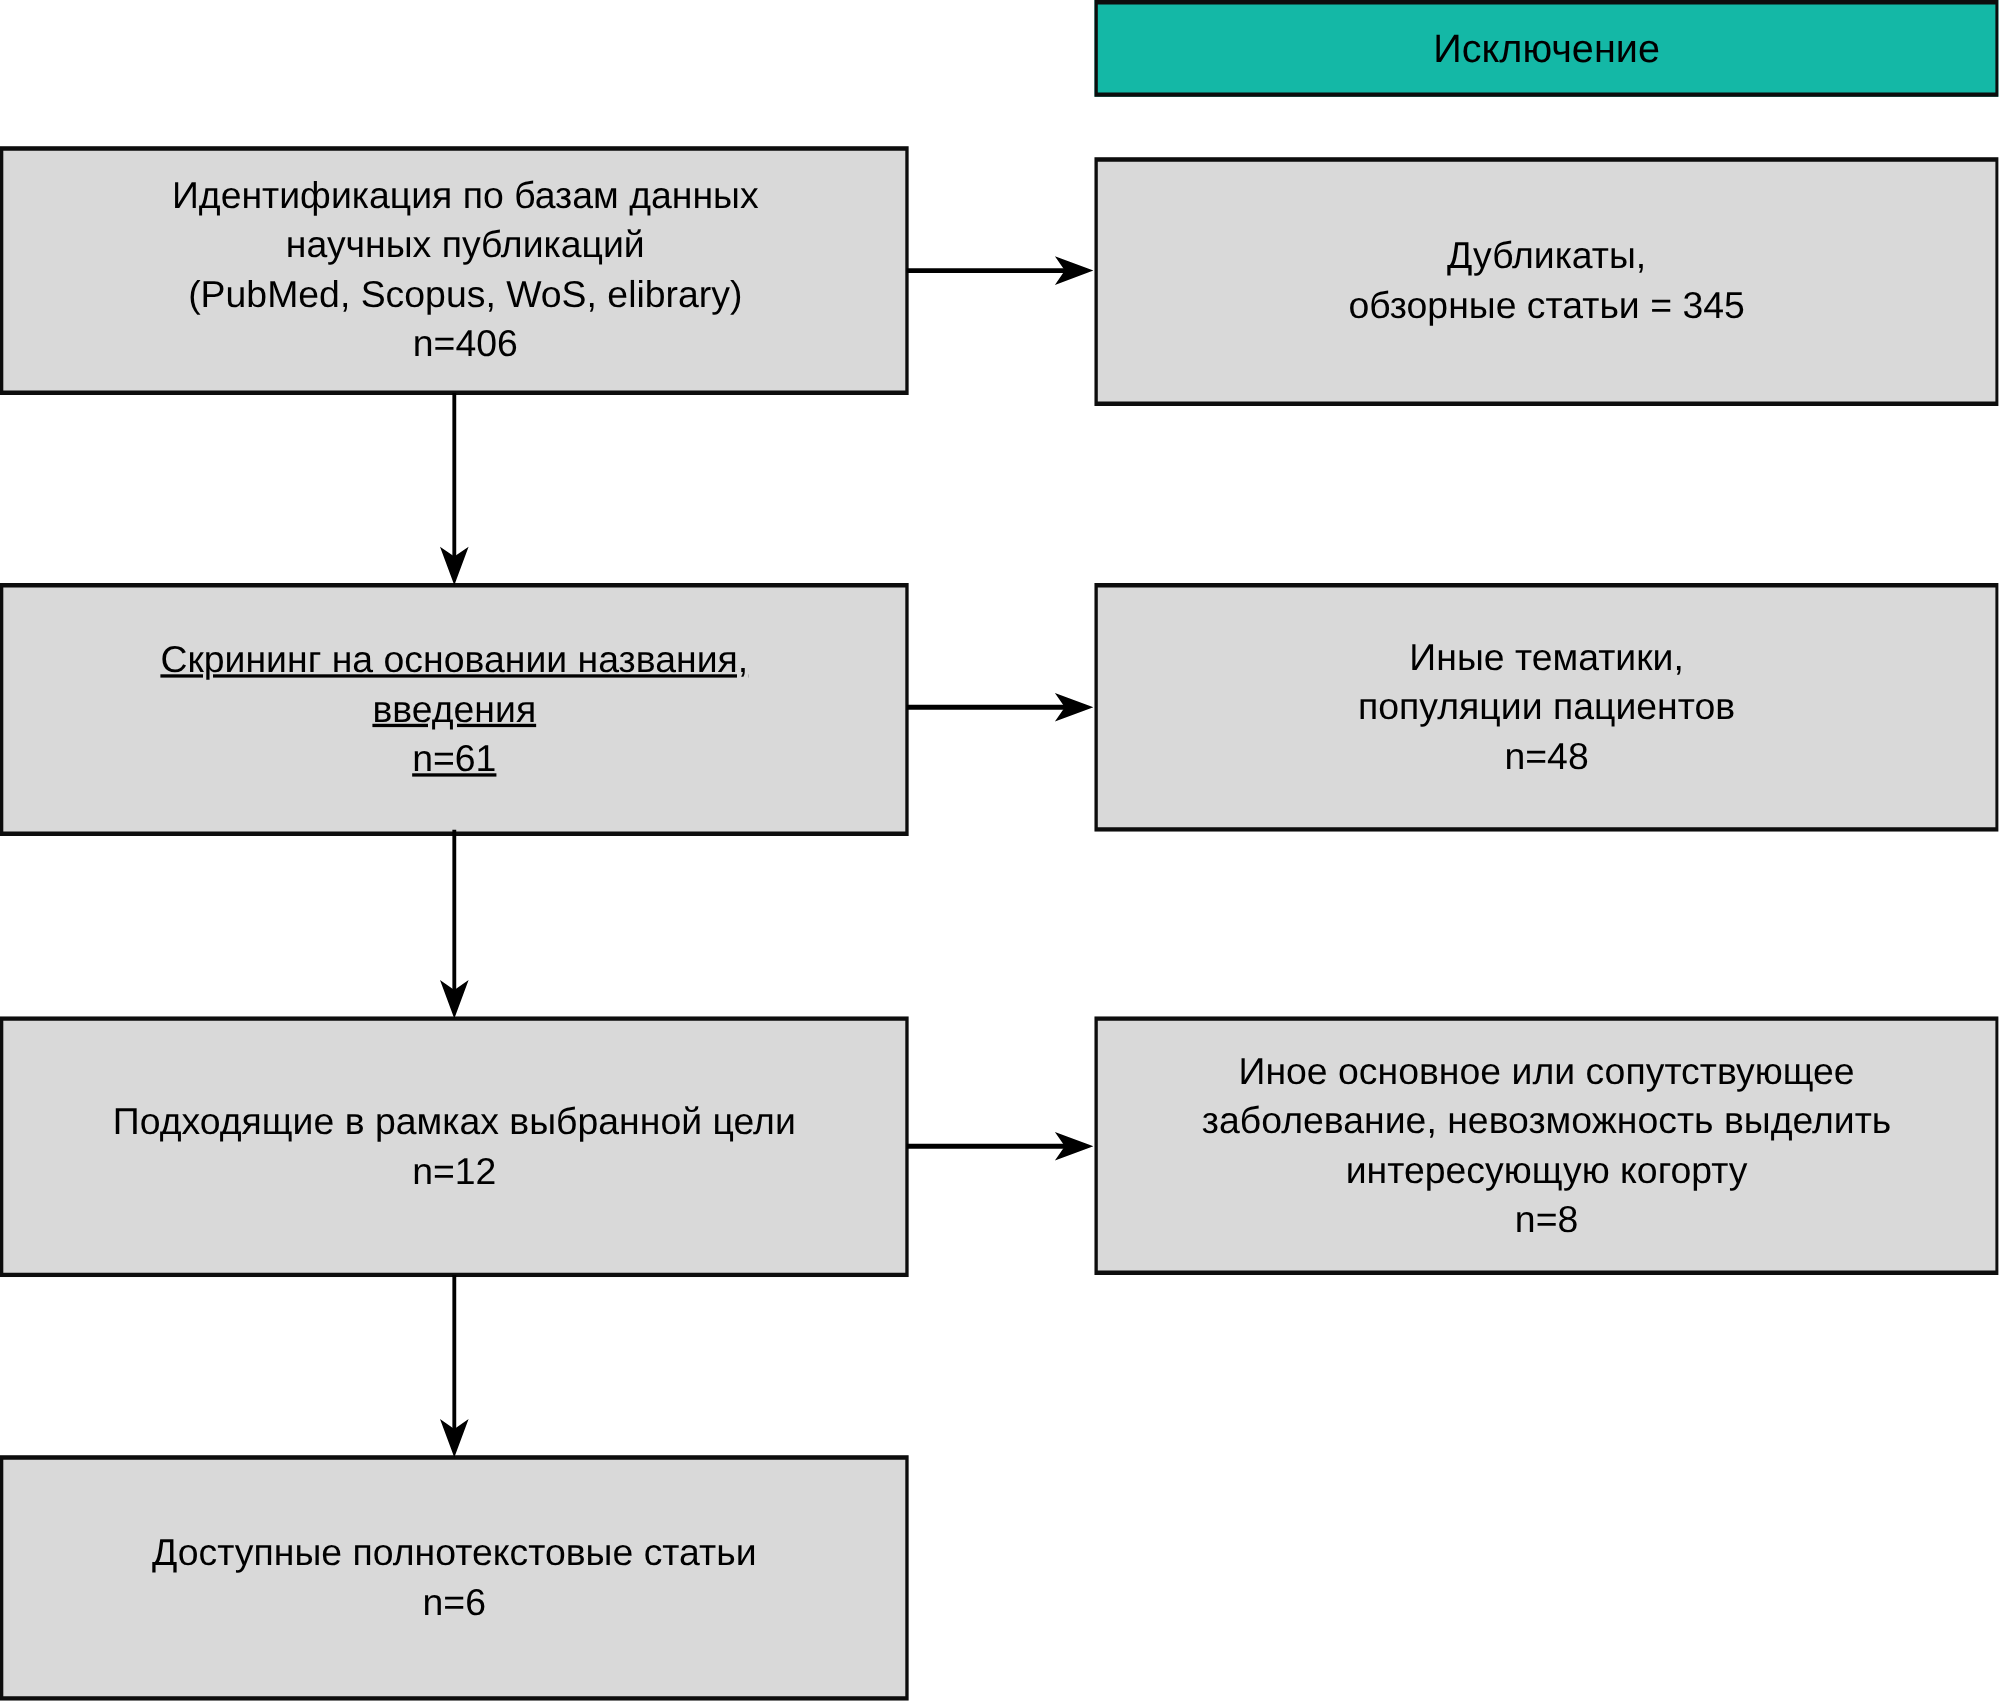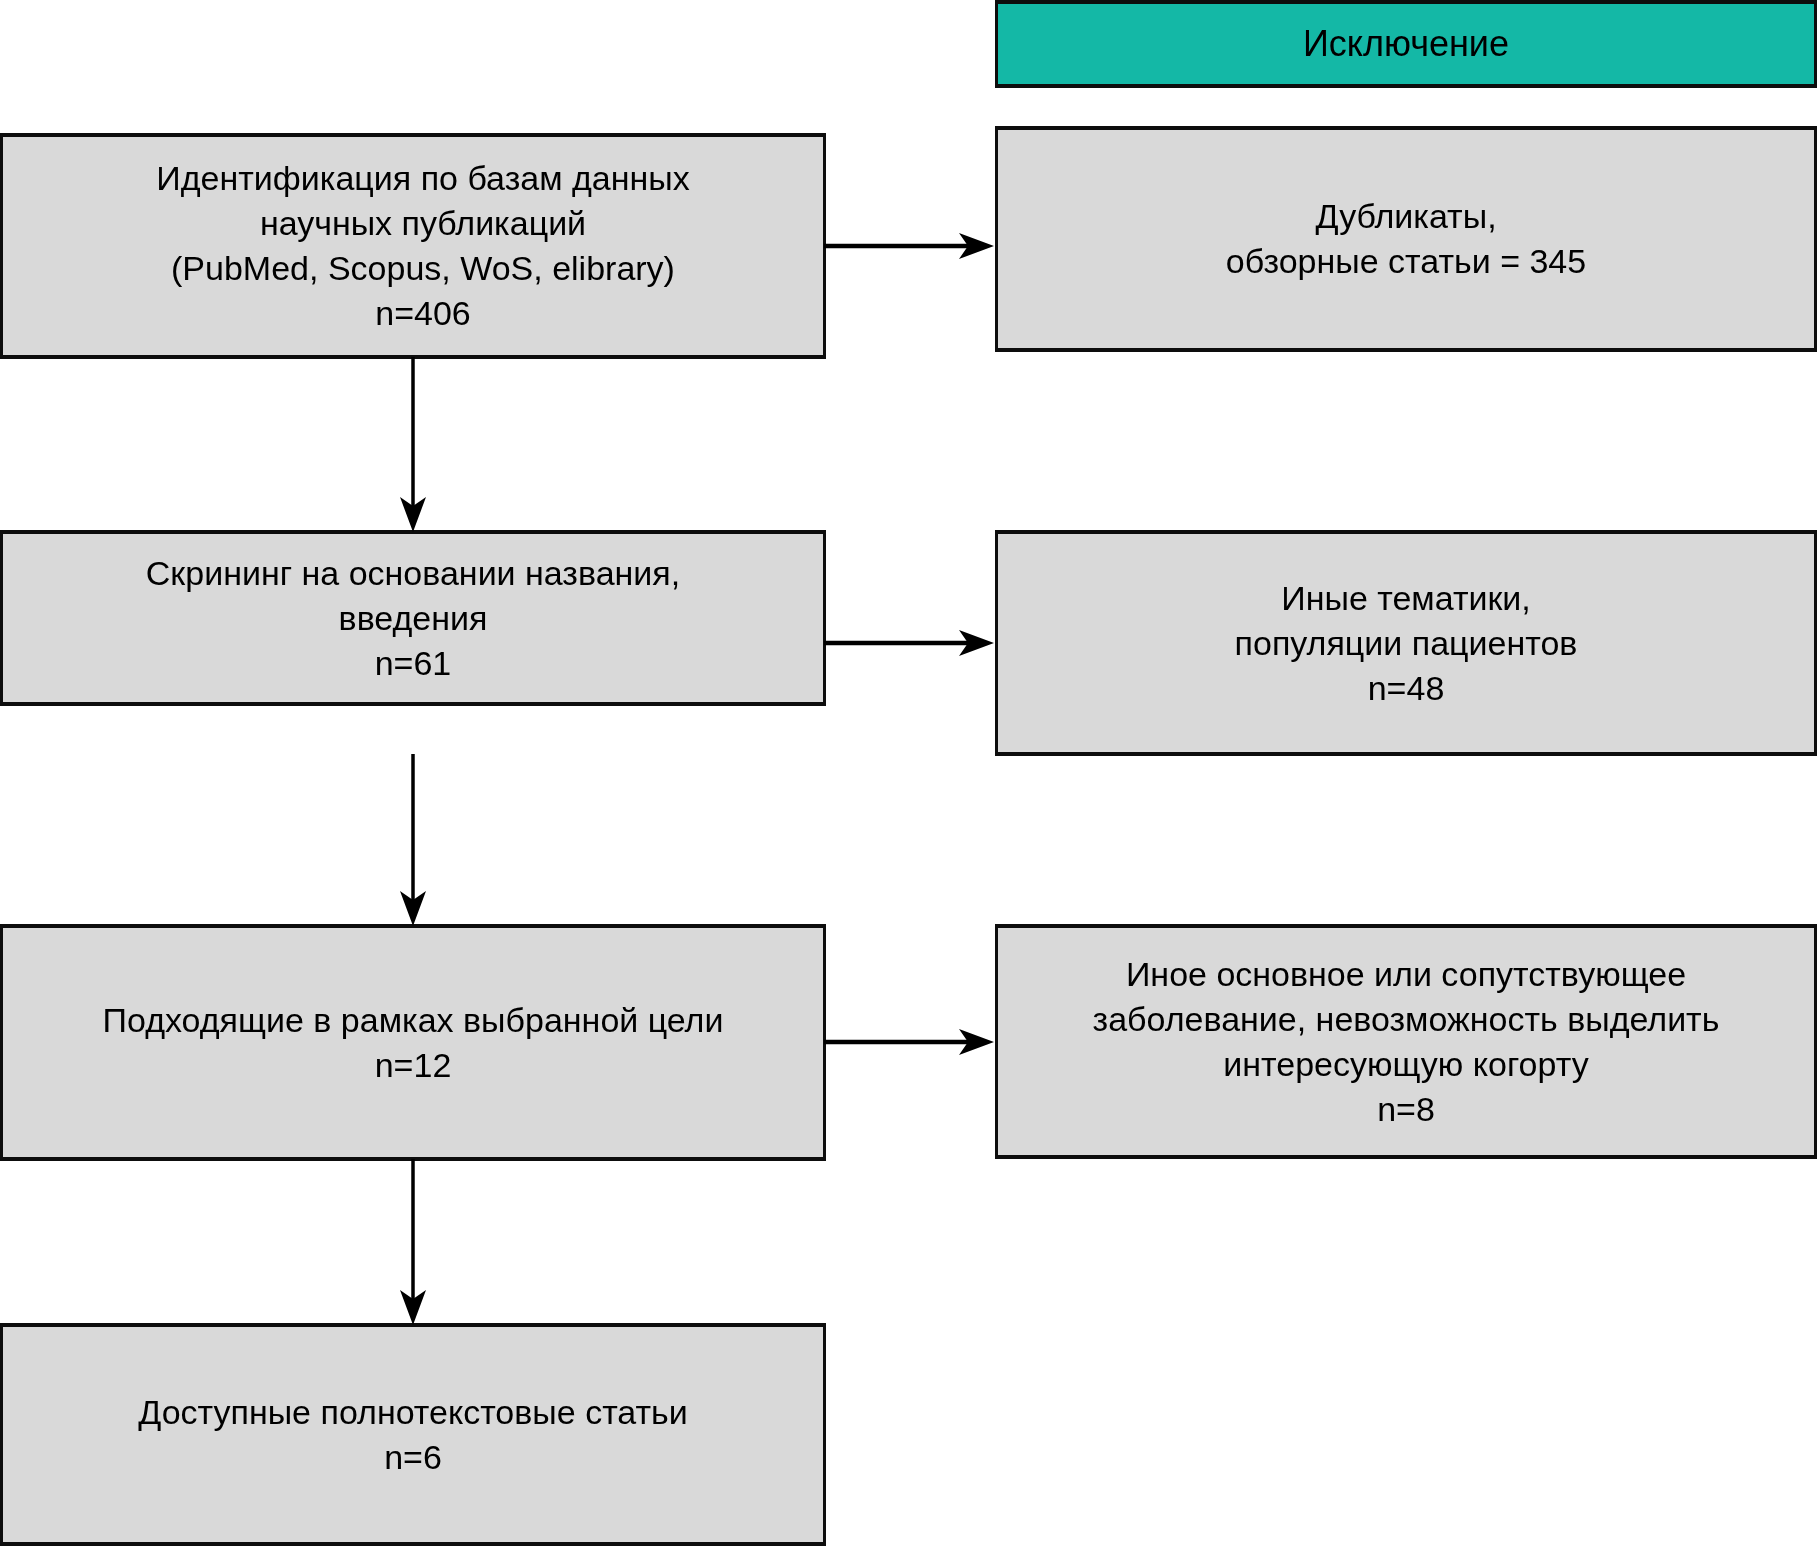--- a/index.html
+++ b/index.html
@@ -36,26 +36,26 @@
   }
   .header {
     background: #14b8a6;
   }
   .header .box-text {
     font-size: 36px;
     line-height: 42px;
   }
   
   .b-l1 { left: 0;   top: 133px;  width: 826px; height: 226px; padding-left: 20px; }
-  .b-l2 { left: 0;   top: 530px;  width: 826px; height: 176px; }
+  .b-l2 { left: 0;   top: 530px;  width: 826px; height: 230px; text-decoration: underline; }
   .b-l3 { left: 0;   top: 924px;  width: 826px; height: 237px; }
   .b-l4 { left: 0;   top: 1323px; width: 826px; height: 223px; }
   
   .b-hd { left: 995px; top: 0;     width: 822px; height: 88px;  }
-  .b-r1 { left: 995px; top: 126px; width: 822px; height: 226px; }
+  .b-r1 { left: 995px; top: 143px; width: 822px; height: 226px; }
   .b-r2 { left: 995px; top: 530px; width: 822px; height: 226px; justify-content: center; }
   .b-r3 { left: 995px; top: 924px; width: 822px; height: 235px; }
   .arrow {
     position: absolute;
     pointer-events: none;
   }
 </style>
 </head>
 <body>
 

